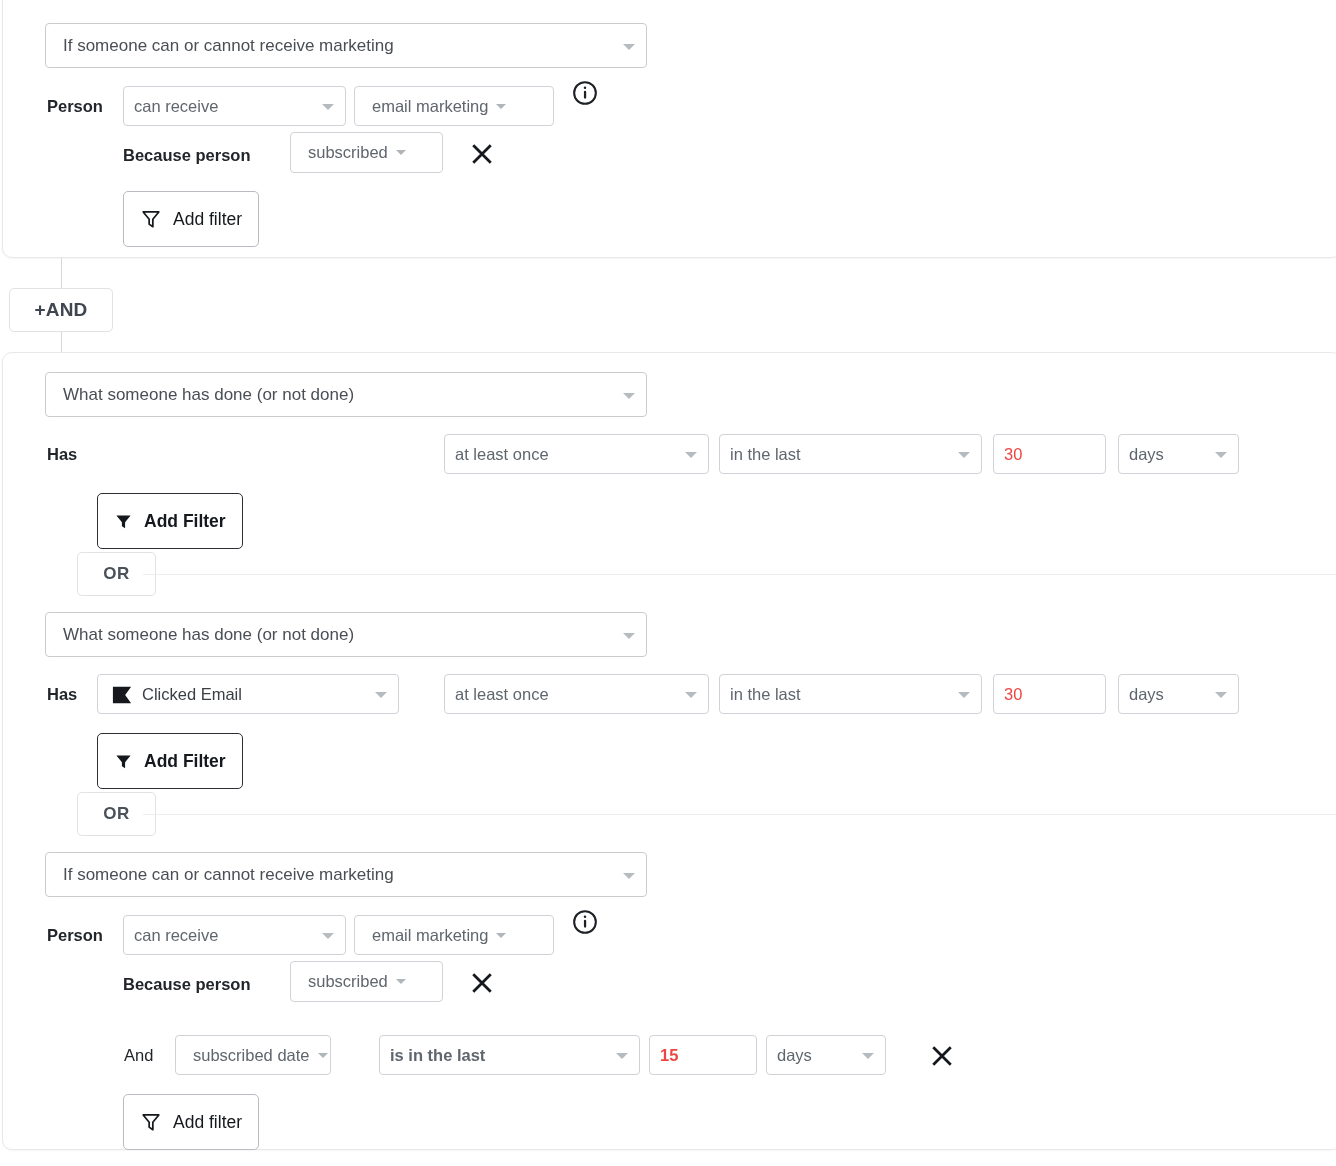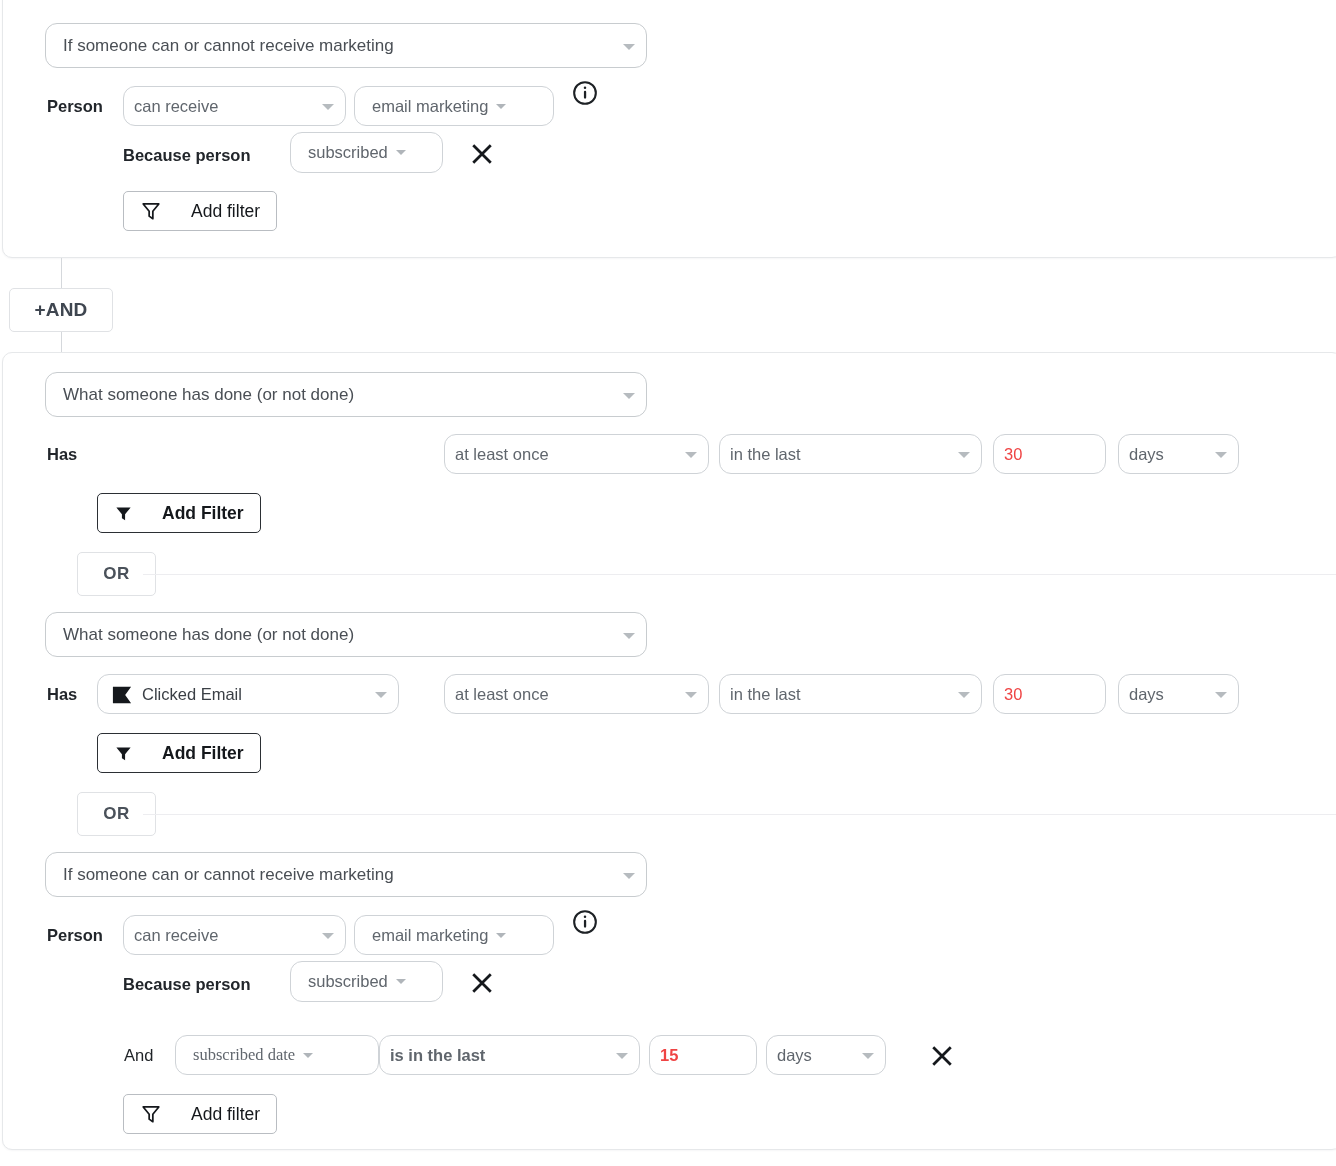--- a/index.html
+++ b/index.html
@@ -48,21 +48,21 @@
     letter-spacing: .2px;
     cursor: pointer;
   }
 
   
   .fld {
     position: absolute;
     height: 40px;
     background: #ffffff;
     border: 1px solid #cfd3d7;
-    border-radius: 12px;
+    border-radius: 4px;
     display: flex; align-items: center;
     padding: 0 10px;
     font-size: 16.5px;
     color: #60666d;
     cursor: pointer;
     white-space: nowrap;
     overflow: hidden;
   }
   .fld.dark { color: #3a3f45; }
   .fld.topsel {
@@ -106,23 +106,23 @@
   }
   .lbl.reg { font-weight: normal; color:#1f2327; }
 
   
   .btn {
     position: absolute;
     background: #fff;
     border: 1px solid #b9bdc2;
     border-radius: 5px;
     display: flex; align-items: center;
-    gap: 29px;
+    gap: 11px;
     padding: 0 16px;
-    height: 40px;
+    height: 56px;
     cursor: pointer;
     font-size: 17.5px;
     color: #15181c;
   }
   .btn.strong { font-weight: bold; border-color:#2b2f34; }
   .btn.strong .txt { font-weight: bold; }
 
   
   .or-chip {
     position: absolute;
@@ -347,21 +347,21 @@
     </div>
 
     <div class="x-ico" style="left:464px; top:615px;">
       <svg viewBox="0 0 24 24" width="30" height="30">
         <path d="M5 5 L19 19 M19 5 L5 19" stroke="#15181c" stroke-width="2.2" fill="none"></path>
       </svg>
     </div>
 
     <div class="lbl reg" style="left:121px; top:693px;">And</div>
 
-    <div class="fld" style="left:172px; top:682px; width:204px; padding-left:17px;font-family:Liberation Serif, serif;">
+    <div class="fld" style="left:172px; top:682px; width:156px; padding-left:17px;">
       <span>subscribed date</span>
       <span class="caret-i"></span>
     </div>
 
     <div class="fld" style="left:376px; top:682px; width:261px;font-weight:bold;">
       <span>is in the last</span>
       <span class="caret-r"></span>
     </div>
 
     <div class="fld num" style="left:646px; top:682px; width:108px;font-weight:bold;">

